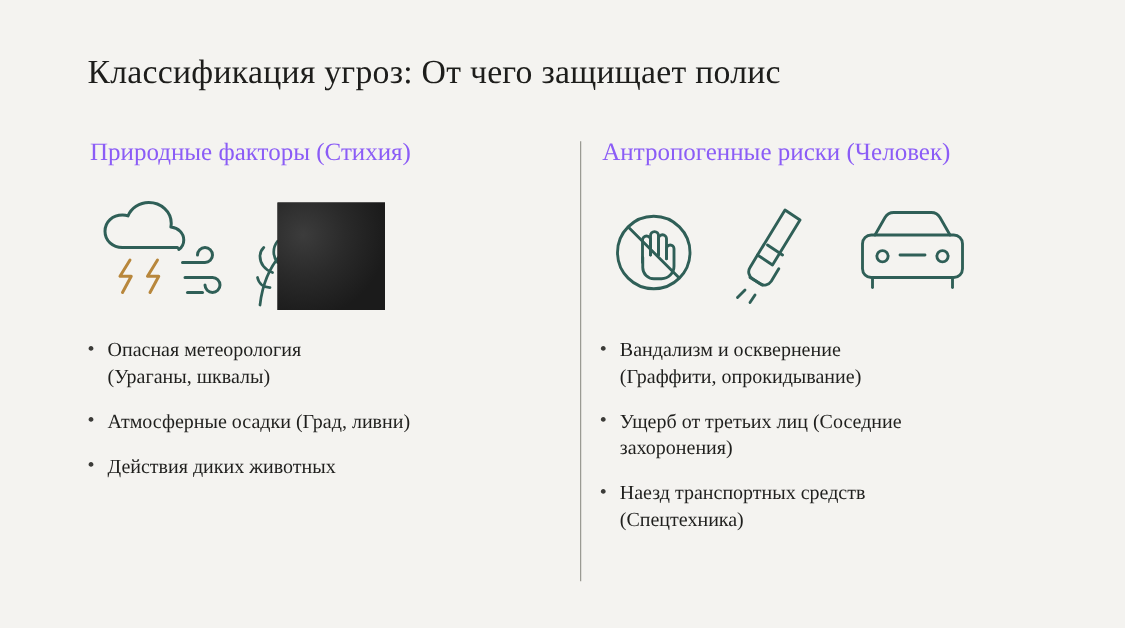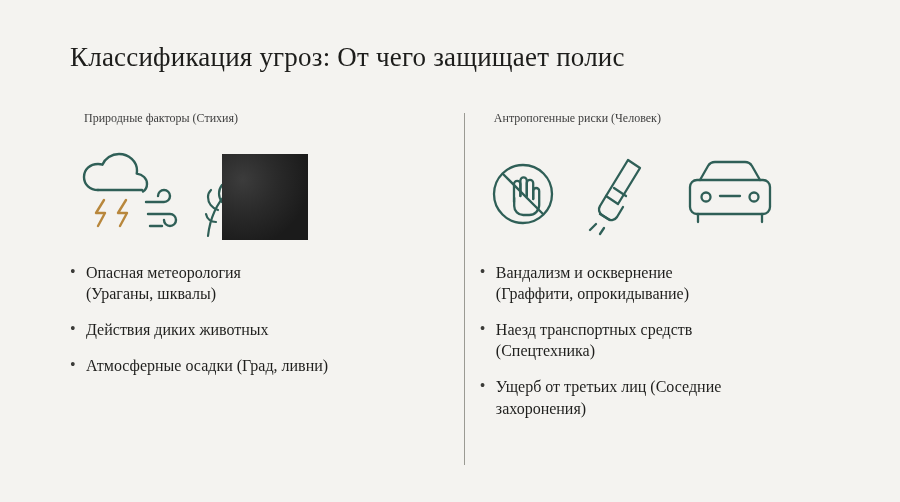--- a/index.html
+++ b/index.html
@@ -45,23 +45,23 @@
   }
   .col-left {
     width: 398px;
     padding-right: 24px;
   }
   .col-right {
     width: 460px;
     padding-left: 46px;
   }
   .col-head {
-    font-size: 12px;
-    color: #404040;
-    margin: 0 0 22px 16px;
+    font-size: 20px;
+    color: #8b5cf6;
+    margin: 0 0 22px 4px;
     font-weight: 400;
   }
   .icons {
     display: flex;
     align-items: center;
     height: 96px;
     margin-bottom: 18px;
   }
   .icons.left-icons { gap: 6px; }
   .icons.right-icons { gap: 22px; padding-left: 6px; }
@@ -159,24 +159,24 @@
           <span class="tree-photo"></span>
         </span>
       </div>
 
       <ul class="points">
         <li>
           <span>Опасная метеорология</span>
           <span class="sub">(Ураганы, шквалы)</span>
         </li>
         <li>
+          <span>Атмосферные осадки (Град, ливни)</span>
+        </li>
+        <li>
           <span>Действия диких животных</span>
-        </li>
-        <li>
-          <span>Атмосферные осадки (Град, ливни)</span>
         </li>
       </ul>
     </div>
 
     <div class="col col-right">
       <h2 class="col-head">Антропогенные риски (Человек)</h2>
 
       <div class="icons right-icons">
 
         <span class="icon-box">
@@ -213,24 +213,24 @@
           </svg>
         </span>
       </div>
 
       <ul class="points">
         <li>
           <span>Вандализм и осквернение</span>
           <span class="sub">(Граффити, опрокидывание)</span>
         </li>
         <li>
+          <span>Ущерб от третьих лиц (Соседние</span>
+          <span class="sub">захоронения)</span>
+        </li>
+        <li>
           <span>Наезд транспортных средств</span>
           <span class="sub">(Спецтехника)</span>
         </li>
-        <li>
-          <span>Ущерб от третьих лиц (Соседние</span>
-          <span class="sub">захоронения)</span>
-        </li>
       </ul>
     </div>
 
   </div>
 </div>
 
 </body></html>

